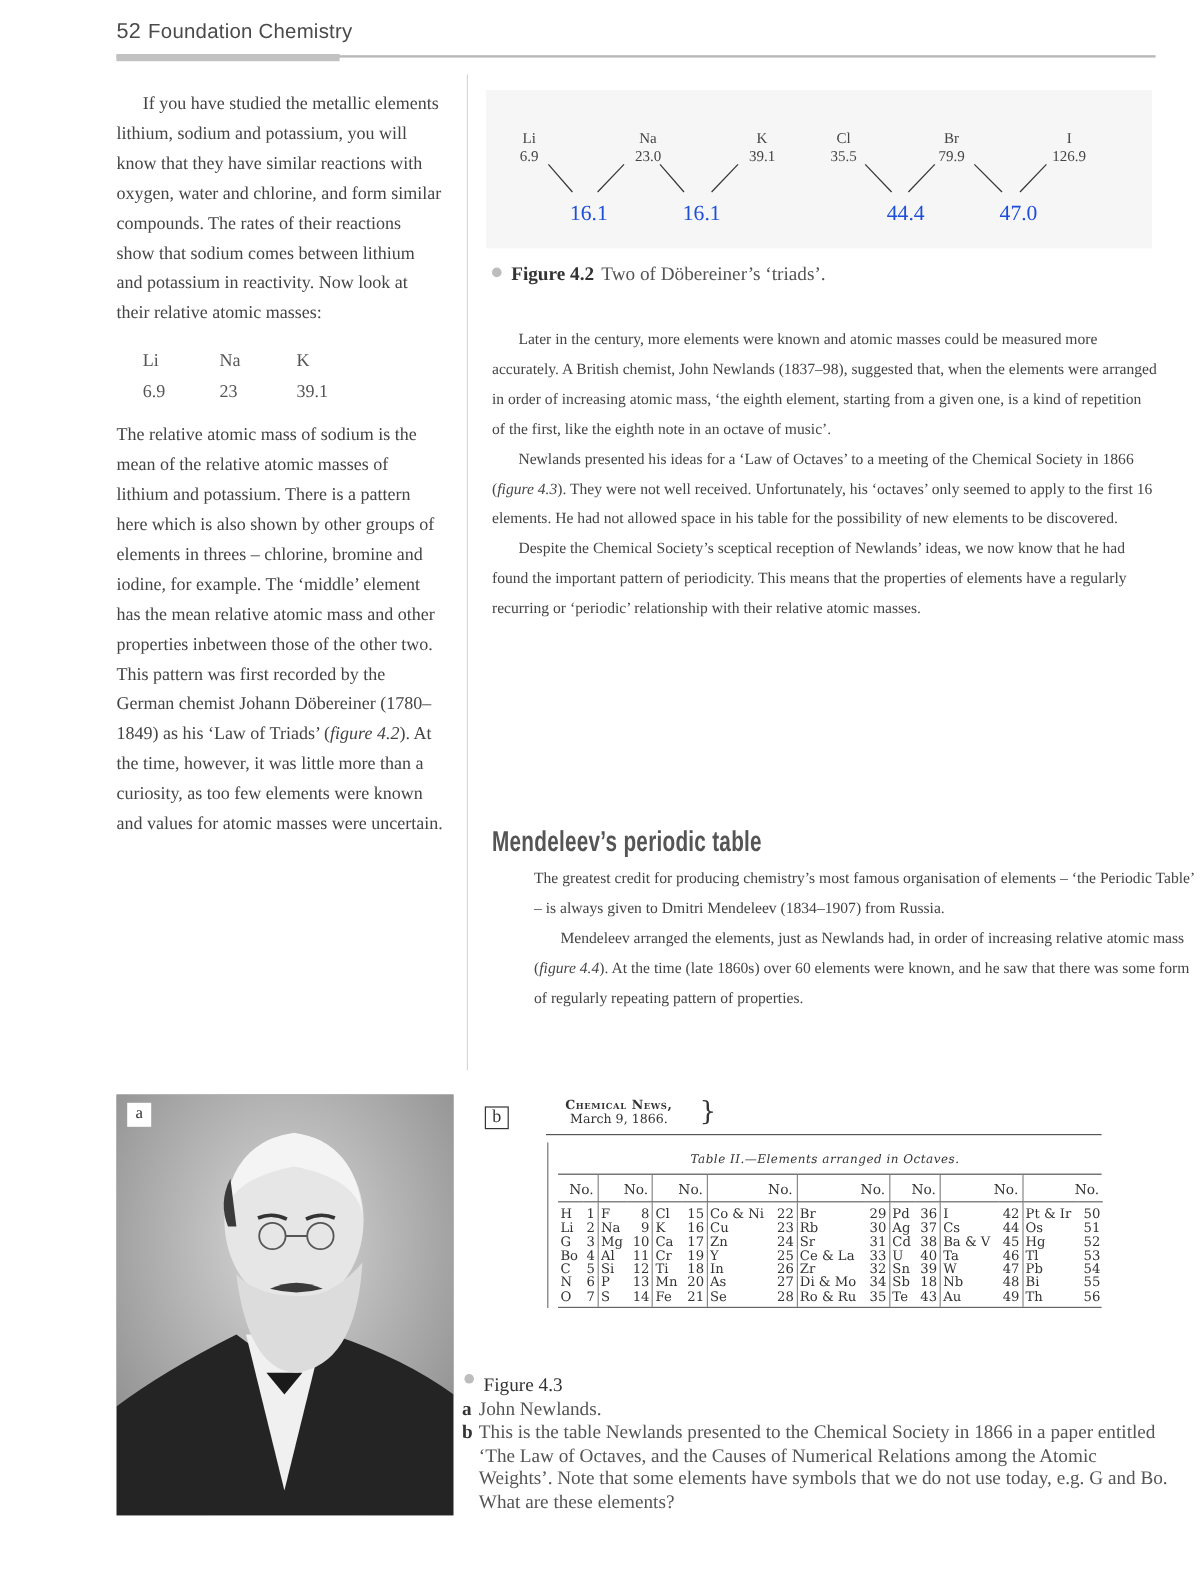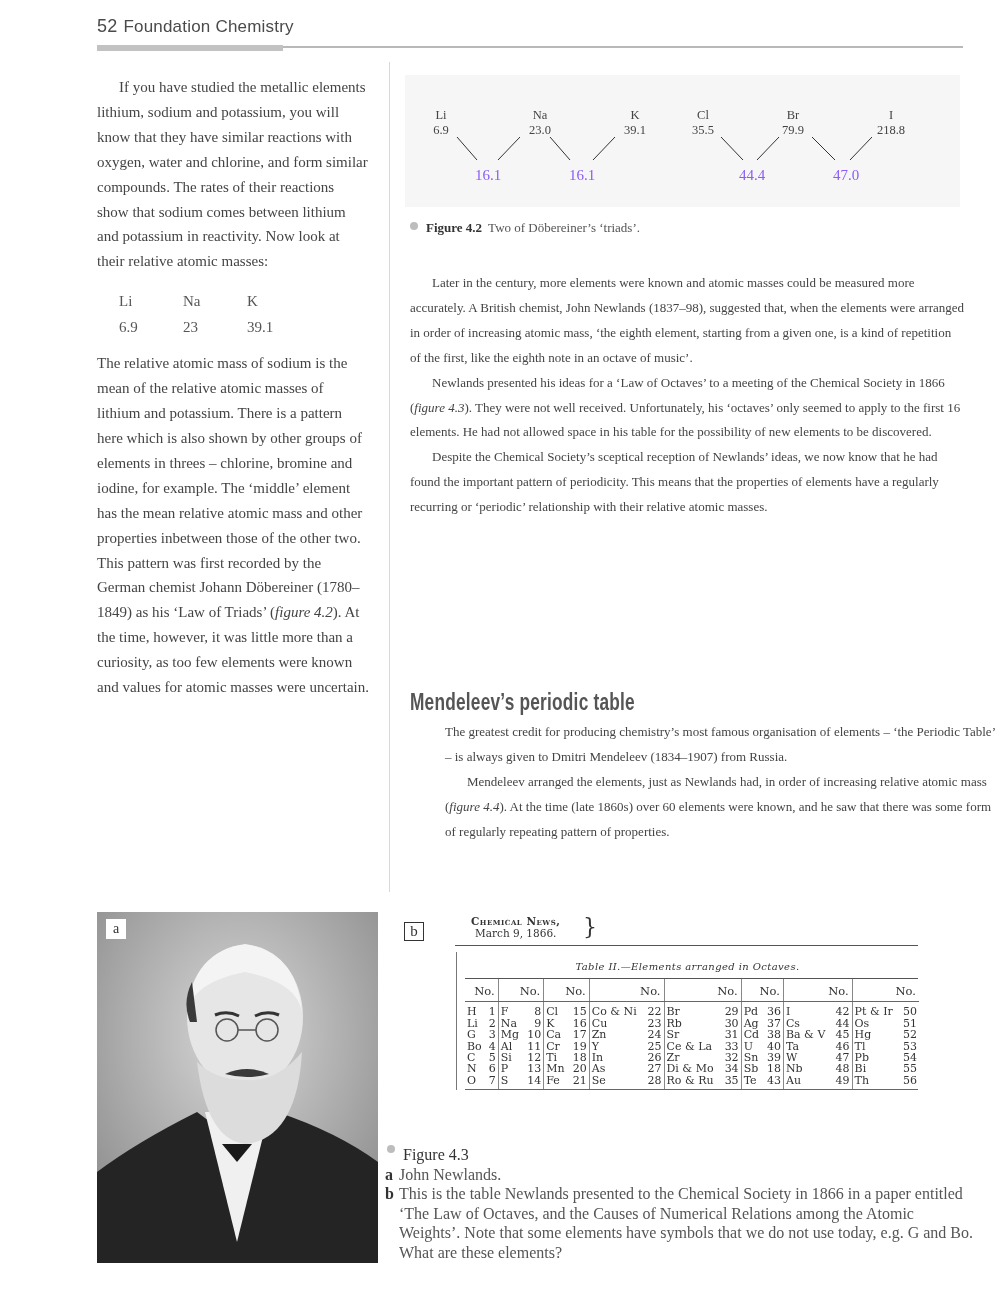--- a/index.html
+++ b/index.html
@@ -17,24 +17,24 @@
   .indent { text-indent: 22px; }
   .mass-table { margin: 14px 0 11px 22px; border-collapse: collapse; }
   .mass-table td { padding: 0; width: 64px; line-height: 26px; color: #555; }
 
   .vdivider { position: absolute; left: 389px; top: 62px; width: 1px; height: 830px; background: #d8d8d8; }
 
   .col-right { position: absolute; left: 410px; width: 555px; font-family: Liberation Serif, serif; font-size: 13px; line-height: 24.9px; color: #444; }
 
   .triad-panel { position: absolute; left: 405px; top: 75px; width: 555px; height: 132px; background: #f6f6f6; }
   .triad-el { position: absolute; text-align: center; font-size: 12.5px; line-height: 15px; color: #444; font-family: "Liberation Serif", serif; }
-  .triad-diff { position: absolute; font-size: 15px; color: #8b5cf6; font-family: "Liberation Serif", serif; }
+  .triad-diff { position: absolute; font-size: 18px; color: #1d4ed8; font-family: "Liberation Serif", serif; }
   .triad-svg { position: absolute; left: 0; top: 0; }
 
-  .fig-caption { position: absolute; font-family: "Liberation Serif", serif; font-size: 13px; color: #555; }
+  .fig-caption { position: absolute; font-family: "Liberation Serif", serif; font-size: 16px; color: #555; }
   .fig-caption .bullet { display: inline-block; width: 8px; height: 8px; border-radius: 50%; background: #bdbdbd; margin-right: 8px; vertical-align: 2px; }
   .fig-caption b { color: #333; font-weight: bold; margin-right: 6px; }
 
   .section-heading { position: absolute; left: 410px; top: 688px; font-family: "Liberation Sans", sans-serif; font-size: 24px; font-weight: bold; color: #555; transform: scaleX(0.72); transform-origin: left top; letter-spacing: 0.3px; }
 
   .photo { position: absolute; left: 97px; top: 912px; width: 281px; height: 351px; overflow: hidden; background: #8a8a8a; }
   .photo .label { position: absolute; left: 9px; top: 7px; width: 20px; height: 20px; background: #fff; font-size: 14px; text-align: center; line-height: 20px; color: #333; font-family: "Liberation Serif", serif; }
 
   .b-label { position: absolute; left: 404px; top: 922px; width: 20px; height: 19px; border: 1px solid #333; font-size: 15px; text-align: center; line-height: 17px; font-family: "Liberation Serif", serif; color: #333; }
 
@@ -126,21 +126,21 @@
   <div class="triad-el" style="left:278px;top:33px;width:40px;">
       <div>Cl</div>
       <div>35.5</div>
     </div>
   <div class="triad-el" style="left:368px;top:33px;width:40px;">
       <div>Br</div>
       <div>79.9</div>
     </div>
   <div class="triad-el" style="left:462px;top:33px;width:48px;">
       <div>I</div>
-      <div>218.8</div>
+      <div>126.9</div>
     </div>
   <div class="triad-diff" style="left:334px;top:92px;">44.4</div>
   <div class="triad-diff" style="left:428px;top:92px;">47.0</div>
 </div>
 
 <div class="fig-caption" style="left:410px;top:220px;">
   <span class="bullet"></span><b>Figure 4.2</b><span>Two of Döbereiner’s ‘triads’.</span>
 </div>
 
 <div class="col-right" style="top:271px;">

